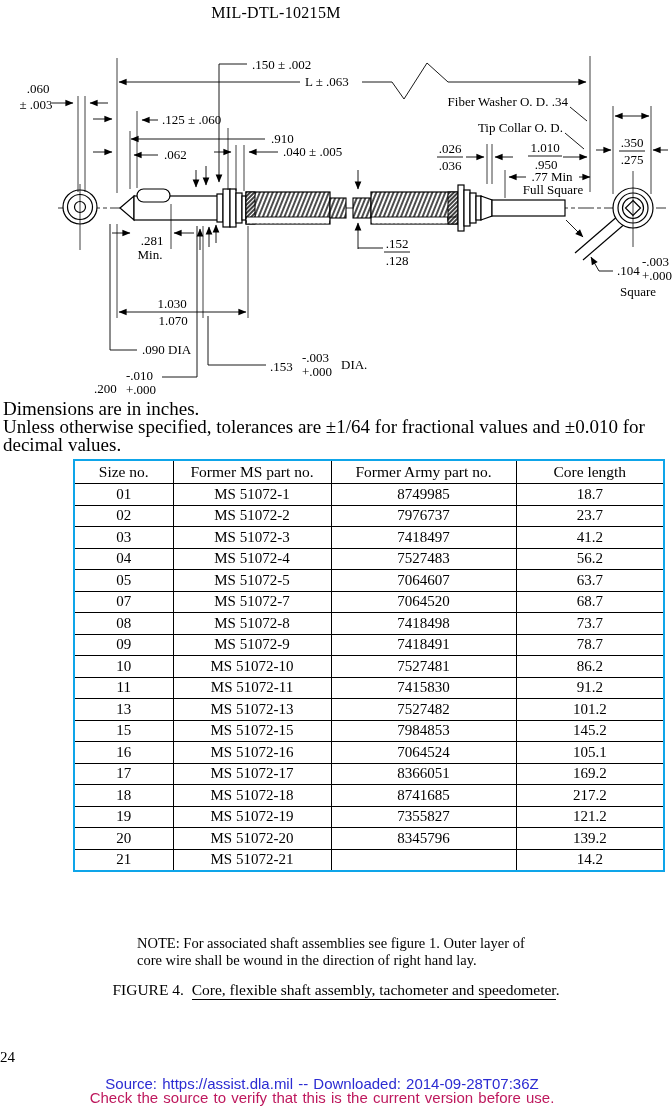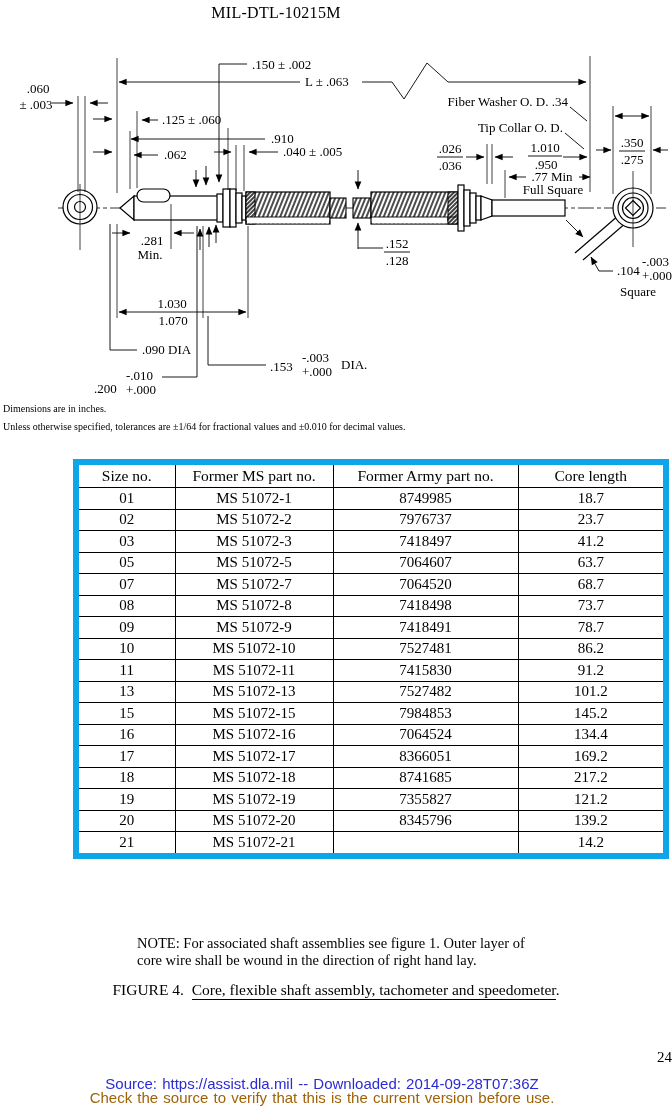--- a/index.html
+++ b/index.html
@@ -1,29 +1,29 @@
 <!DOCTYPE html>
 <html><head>
 <meta charset="utf-8">
 <style>
   html,body{margin:0;padding:0;background:#fff;}
   body{width:672px;height:1109px;position:relative;font-family:"Liberation Serif",serif;color:#000;overflow:hidden;}
   .abs{position:absolute;}
   #doc-header{top:4px;left:0;width:552px;text-align:center;font-size:16px;letter-spacing:.3px;}
   #drawing-svg{top:40px;left:0;width:672px;height:362px;}
-  #tolerance-notes{top:400px;left:3px;font-size:10px;line-height:18px;}
+  #tolerance-notes{top:400px;left:3px;font-size:19px;line-height:18px;}
   #spec-table{top:459px;left:73px;border-collapse:collapse;table-layout:fixed;width:590px;font-size:15px;}
   #spec-table th,#spec-table td{border:1px solid #000;text-align:center;padding:0 2px;overflow:hidden;white-space:nowrap;font-weight:normal;}
   #spec-table th{height:22px;font-size:15.5px;}
   #spec-table td{height:20.5px;}
-  #spec-table{border:6px solid #0ea5e9;}
+  #spec-table{border:2px solid #0ea5e9;}
   #figure-note{top:935px;left:137px;font-size:14.5px;line-height:16.5px;}
   #figure-caption{top:981px;left:0;width:672px;text-align:center;font-size:15.5px;}
   #figure-caption .u{border-bottom:1px solid #000;padding-bottom:1px;}
-  #page-number{top:1049px;left:0;width:672px;text-align:right;font-size:15px;}
+  #page-number{top:1049px;left:0;width:672px;text-align:left;font-size:15px;}
   .footer-line{left:0;width:644px;text-align:center;font-family:"Liberation Sans",sans-serif;font-size:15px;word-spacing:1px;}
   #footer-line1{top:1075px;}
   #footer-line2{top:1089px;}
   svg text{font-family:"Liberation Serif",serif;font-size:13px;fill:#000;}
   .shape{fill:#fff;stroke:#000;stroke-width:1.2px;}
   .thin{stroke:#000;stroke-width:.75px;fill:none;}
   .dim{stroke:#000;stroke-width:.9px;fill:none;}
 </style>
 </head>
 <body>
@@ -233,20 +233,26 @@
         <td>7976737</td>
         <td>23.7</td>
       </tr>
       <tr>
         <td>03</td>
         <td>MS 51072-3</td>
         <td>7418497</td>
         <td>41.2</td>
       </tr>
       <tr>
+        <td>04</td>
+        <td>MS 51072-4</td>
+        <td>7527483</td>
+        <td>56.2</td>
+      </tr>
+      <tr>
         <td>05</td>
         <td>MS 51072-5</td>
         <td>7064607</td>
         <td>63.7</td>
       </tr>
       <tr>
         <td>07</td>
         <td>MS 51072-7</td>
         <td>7064520</td>
         <td>68.7</td>
@@ -284,21 +290,21 @@
       <tr>
         <td>15</td>
         <td>MS 51072-15</td>
         <td>7984853</td>
         <td>145.2</td>
       </tr>
       <tr>
         <td>16</td>
         <td>MS 51072-16</td>
         <td>7064524</td>
-        <td>134.4</td>
+        <td>105.1</td>
       </tr>
       <tr>
         <td>17</td>
         <td>MS 51072-17</td>
         <td>8366051</td>
         <td>169.2</td>
       </tr>
       <tr>
         <td>18</td>
         <td>MS 51072-18</td>
@@ -331,13 +337,13 @@
   <div>core wire shall be wound in the direction of right hand lay.</div>
 </div>
 
 <div id="figure-caption" class="abs">
   <span>FIGURE 4.</span>&nbsp;&nbsp;<span class="u">Core, flexible shaft assembly, tachometer and speedometer</span><span>.</span>
 </div>
 
 <div id="page-number" class="abs">24</div>
 
 <div id="footer-line1" class="abs footer-line" style="color: rgb(43, 43, 210);">Source: https://assist.dla.mil -- Downloaded: 2014-09-28T07:36Z</div>
-<div id="footer-line2" class="abs footer-line" style="color: #a16207;">Check the source to verify that this is the current version before use.</div>
+<div id="footer-line2" class="abs footer-line" style="color: #be185d;">Check the source to verify that this is the current version before use.</div>
 
 </body></html>

